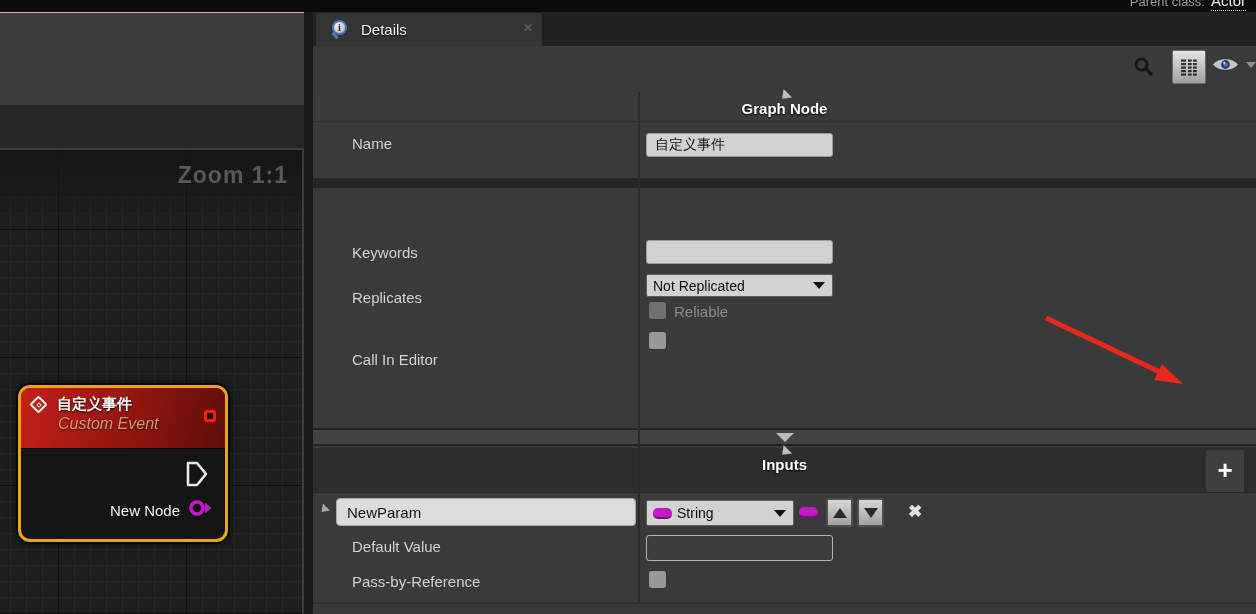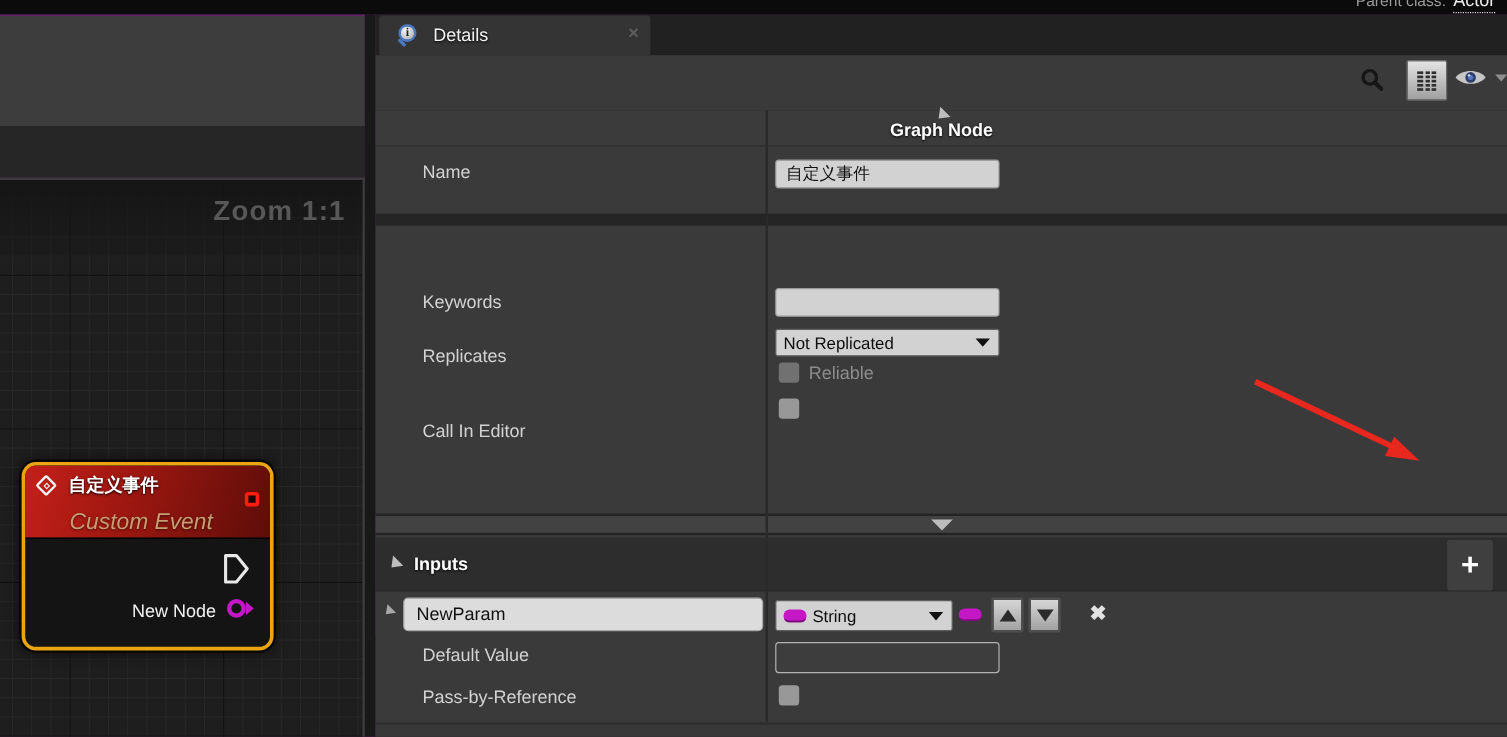--- a/index.html
+++ b/index.html
@@ -1,18 +1,18 @@
 <!DOCTYPE html>
 <html><head>
 <meta charset="utf-8">
 <style>
   * { margin:0; padding:0; box-sizing:border-box; }
   html,body { width:1256px; height:614px; overflow:hidden; background:#1f1f1f;
               font-family:"Liberation Sans", sans-serif; }
-  #stage { position:relative; width:1256px; height:614px; background:#701a75;padding-left:48px; }
+  #stage { position:relative; width:1256px; height:614px; background:#fca5a5;padding-left:48px; }
 
   
   #topbar { position:absolute; left:0; top:0; width:1256px; height:12px;
             background:#0b0b0b; overflow:hidden; z-index:6; }
   #parentclass { position:absolute; right:10px; top:-8px; white-space:nowrap; }
   #parentclass .pc-label { color:#9a9a9a; font-size:13px; }
   #parentclass .pc-value { color:#ececec; font-size:15px; margin-left:6px;
                            border-bottom:1px dotted #d8d8d8; padding-bottom:1px; }
 
   
@@ -45,22 +45,22 @@
   #node-header { position:relative; height:61px;
                  background:linear-gradient(105deg,#c42019 0%, #9a1710 45%, #5e0d09 100%);
                  border-bottom:1px solid #000; }
   .node-title-row { display:flex; align-items:center; padding:7px 10px 0 9px; }
   .cev-icon { position:relative; width:17px; height:17px; margin-right:10px; flex:0 0 auto; }
   .cev-icon .d1 { position:absolute; left:2px; top:2px; width:13px; height:13px;
                   border:2px solid #f2f2f2; transform:rotate(45deg); border-radius:2px; }
   .cev-icon .d2 { position:absolute; left:6.5px; top:6.5px; width:4px; height:4px;
                   border:1.5px solid #e8e8e8; transform:rotate(45deg); }
   #node-title { color:#ffffff; font-size:15px; font-weight:bold; text-shadow:0 1px 2px #000; }
-  #node-subtitle { color:#c79d72; font-size:19px; font-style:italic; padding-left:37px;
-                   margin-top:11px; text-shadow:0 1px 2px #00000090; }
+  #node-subtitle { color:#c79d72; font-size:16px; font-style:italic; padding-left:37px;
+                   margin-top:1px; text-shadow:0 1px 2px #00000090; }
   #delegate-pin { position:absolute; right:9px; top:22px; width:12px; height:12px;
                   border:3px solid #ff1d10; border-radius:3px; background:#1c0200; }
   #exec-pin { position:absolute; right:17px; top:73px; }
   #param-row { position:absolute; right:12px; bottom:17px; display:flex; align-items:center; }
   #param-pin-label { color:#f2f2f2; font-size:15px; margin-right:8px; }
 
   
   #details { position:absolute; left:313px; top:12px; width:943px; height:602px;
              background:#212121; }
   #details-tab { position:absolute; left:3px; top:1px; width:226px; height:33px;
@@ -116,21 +116,21 @@
   .pin-pill { width:19px; height:11px; background:#c617c6; border-radius:5px;
               border-bottom:2px solid #7d0d7d; }
 
   #adv-expander { position:absolute; left:0; top:336px; width:943px; height:18px; background:#424242;
                   border-top:2px solid #232323; border-bottom:2px solid #232323;
                   display:flex; align-items:center; justify-content:center; }
   .adv-tri { width:0; height:0; border-left:9px solid transparent; border-right:9px solid transparent;
              border-top:9px solid #bcbcbc; }
 
   #inputs-header { position:absolute; left:0; top:356px; width:943px; height:45px; background:#2d2d2d;
-                   border-bottom:1px solid #262626; display:flex; align-items:center; }
+                   border-bottom:1px solid #262626; display:flex; align-items:center;flex-direction:column; }
   #add-input-btn { position:absolute; left:893px; top:2px; width:38px; height:42px; background:#3f3f3f;
                    color:#ffffff; font-size:26px; font-weight:bold; text-align:center; line-height:40px;
                    border-radius:2px; }
 
   #newparam-row { position:absolute; left:0; top:401px; width:943px; height:37px; background:#3a3a3a; }
   .small-tri { width:0; height:0; border-left:5px solid transparent; border-right:5px solid transparent;
                border-top:7px solid #a8a8a8; transform:rotate(45deg); }
   #param-name-field { position:absolute; left:23px; top:5px; width:300px; height:28px;
                       background:#dcdcdc; border:1px solid #a8a8a8; border-radius:4px;
                       font-size:15px; color:#111; padding:0 10px; outline:none; }

